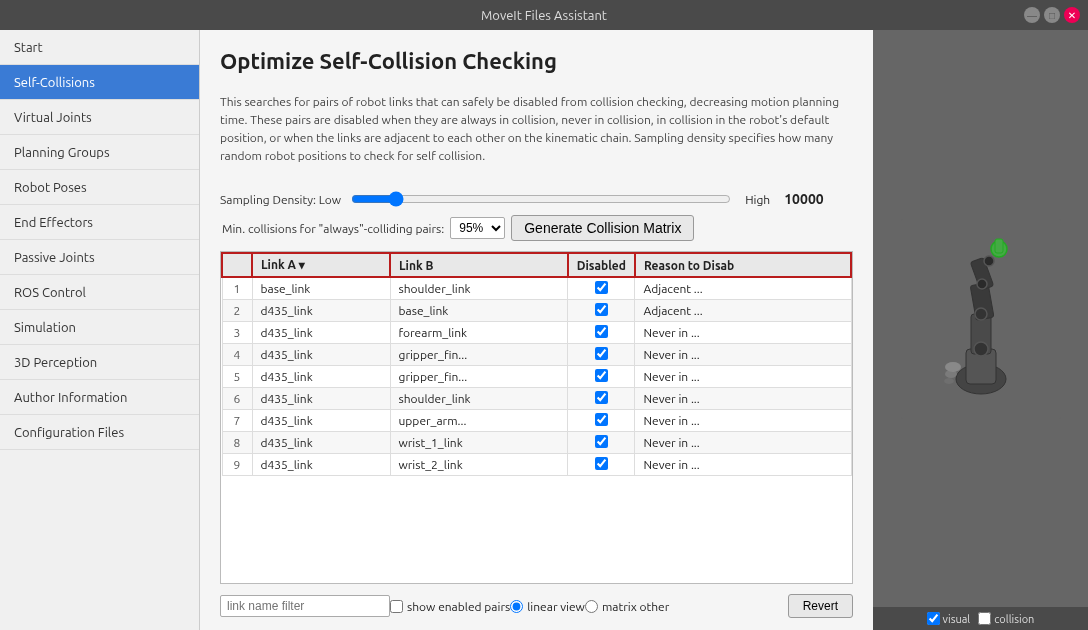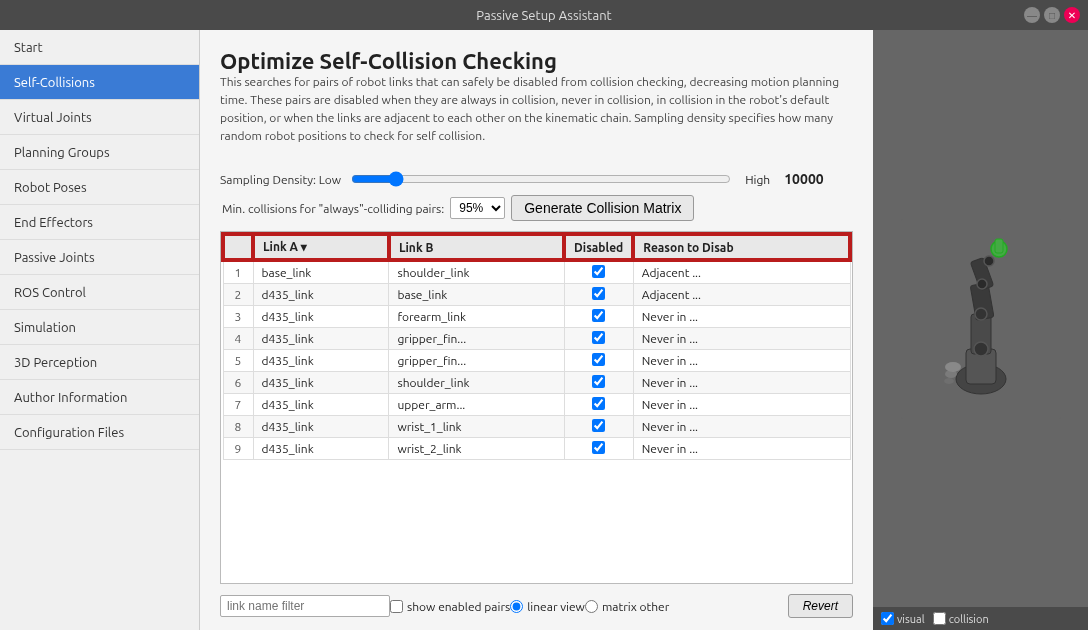--- a/index.html
+++ b/index.html
@@ -67,21 +67,21 @@
       padding: 18px 20px 10px 20px;
       display: flex;
       flex-direction: column;
       overflow: hidden;
     }
 
     .page-title {
       font-size: 22px;
       font-weight: bold;
       color: #222;
-      margin-bottom: 0;
+      margin-bottom: 20px;
     }
     .description {
       font-size: 12px;
       color: #444;
       line-height: 1.5;
       margin-bottom: 26px;
     }
 
     .controls-row {
       display: flex;
@@ -131,21 +131,21 @@
       overflow-y: auto;
       overflow-x: hidden;
     }
     table {
       width: 100%;
       border-collapse: collapse;
       font-size: 12px;
     }
     thead th {
       background: #e8e8e8;
-      border: 4px solid #b91c1c;
+      border: 2px solid #b91c1c;
       padding: 4px 8px;
       text-align: left;
       font-weight: bold;
       position: sticky;
       top: 0;
       z-index: 2;
     }
     tbody tr:nth-child(even) { background: #f7f7f7; }
     tbody td {
       border: 1px solid #ddd;
@@ -173,21 +173,20 @@
     .checkbox-label { font-size: 12px; display: flex; align-items: center; gap: 4px; }
     .radio-label { font-size: 12px; display: flex; align-items: center; gap: 4px; }
     .revert-btn {
       padding: 4px 14px;
       background: #e8e8e8;
       border: 1px solid #999;
       border-radius: 3px;
       cursor: pointer;
       font-size: 12px;
       margin-left: auto;
-      font-style: italic;
     }
 
     
     .panel-3d {
       width: 215px;
       background: #555;
       flex-shrink: 0;
       display: flex;
       flex-direction: column;
       position: relative;
@@ -203,33 +202,34 @@
       top: 50%;
       left: 50%;
       transform: translate(-50%, -50%);
     }
     .panel-3d-bottom {
       display: flex;
       align-items: center;
       gap: 8px;
       padding: 5px 8px;
       background: #4a4a4a;
+      justify-content: center;
     }
     .panel-3d-bottom label { font-size: 11px; color: #ddd; display: flex; align-items: center; gap: 3px; }
 
     
     .table-scroll::-webkit-scrollbar { width: 12px; }
     .table-scroll::-webkit-scrollbar-track { background: #f0f0f0; }
     .table-scroll::-webkit-scrollbar-thumb { background: #bbb; border-radius: 2px; }
   </style>
 </head>
 <body>
 
 <div class="title-bar">
-  <span>Passive Setup Assistant</span>
+  <span>MoveIt Files Assistant</span>
   <div class="title-bar-buttons">
     <button class="tb-btn tb-min">—</button>
     <button class="tb-btn tb-max">□</button>
     <button class="tb-btn tb-close">✕</button>
   </div>
 </div>
 
 <div class="app-body">
 
   <div class="sidebar">

